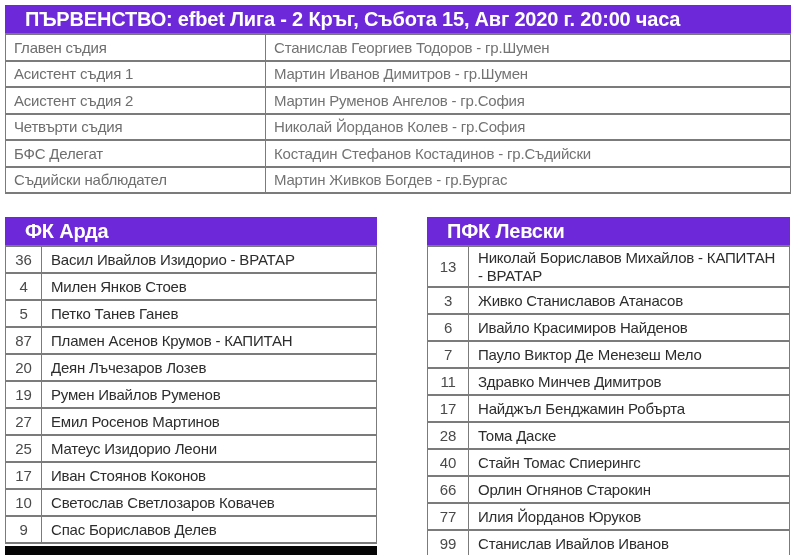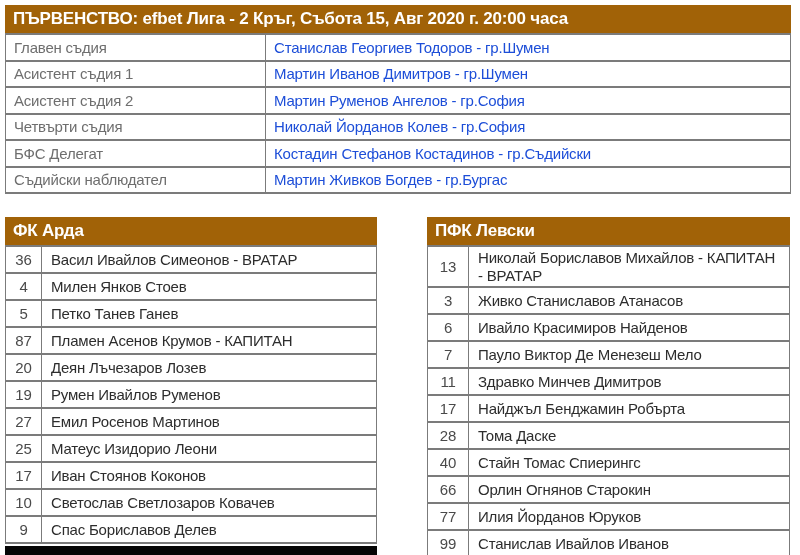--- a/index.html
+++ b/index.html
@@ -6,28 +6,28 @@
   .page{
     position:relative;
     width:800px;height:555px;
     background:#ffffff;
     overflow:hidden;
     font-family:"Liberation Sans","DejaVu Sans",sans-serif;
     box-sizing:border-box;
     padding:5px;
   }
   .bar{
-    background:#a16207;
+    background:#6d28d9;
     color:#ffffff;
     font-weight:bold;
-    font-size:17px;
+    font-size:20px;
     letter-spacing:-0.2px;
     height:28px;
     line-height:28px;
-    padding-left:8px;
+    padding-left:20px;
     box-sizing:border-box;
     white-space:nowrap;
     overflow:hidden;
   }
   .title-bar{width:786px;}
   table{
     border-collapse:collapse;
     table-layout:fixed;
     font-size:15px;
     letter-spacing:-0.2px;
@@ -39,21 +39,21 @@
     vertical-align:middle;
     height:25px;
     padding:0 6px;
     overflow:hidden;
     white-space:nowrap;
   }
   
   .officials{width:786px;}
   .officials td{height:24.5px;}
   .officials td.role{color:#6e6e6e;padding-left:8px;}
-  .officials td.val{color:#1d4ed8;padding-left:8px;margin-top:21px;}
+  .officials td.val{color:#737373;padding-left:8px;margin-top:21px;}
   
   .teams{display:flex;gap:50px;margin-top:23px;}
   .team-left{width:372px;}
   .team-right{width:363px;}
   .team table{width:100%;}
   td.num{color:#4a4a4a;text-align:center;padding:0 2px;}
   td.pname{color:#2d2d2d;padding-left:9px;}
   #away-body tr:first-child td{height:39px;}
   #away-body tr:first-child td.pname{
     white-space:normal;
@@ -114,21 +114,21 @@
         <span>ФК Арда</span>
       </div>
       <table>
         <colgroup>
             <col style="width:36px">
             <col>
           </colgroup>
         <tbody id="home-body">
             <tr>
               <td class="num">36</td>
-              <td class="pname">Васил Ивайлов Симеонов - ВРАТАР</td>
+              <td class="pname">Васил Ивайлов Изидорио - ВРАТАР</td>
             </tr>
             <tr>
               <td class="num">4</td>
               <td class="pname">Милен Янков Стоев</td>
             </tr>
             <tr>
               <td class="num">5</td>
               <td class="pname">Петко Танев Ганев</td>
             </tr>
             <tr>

